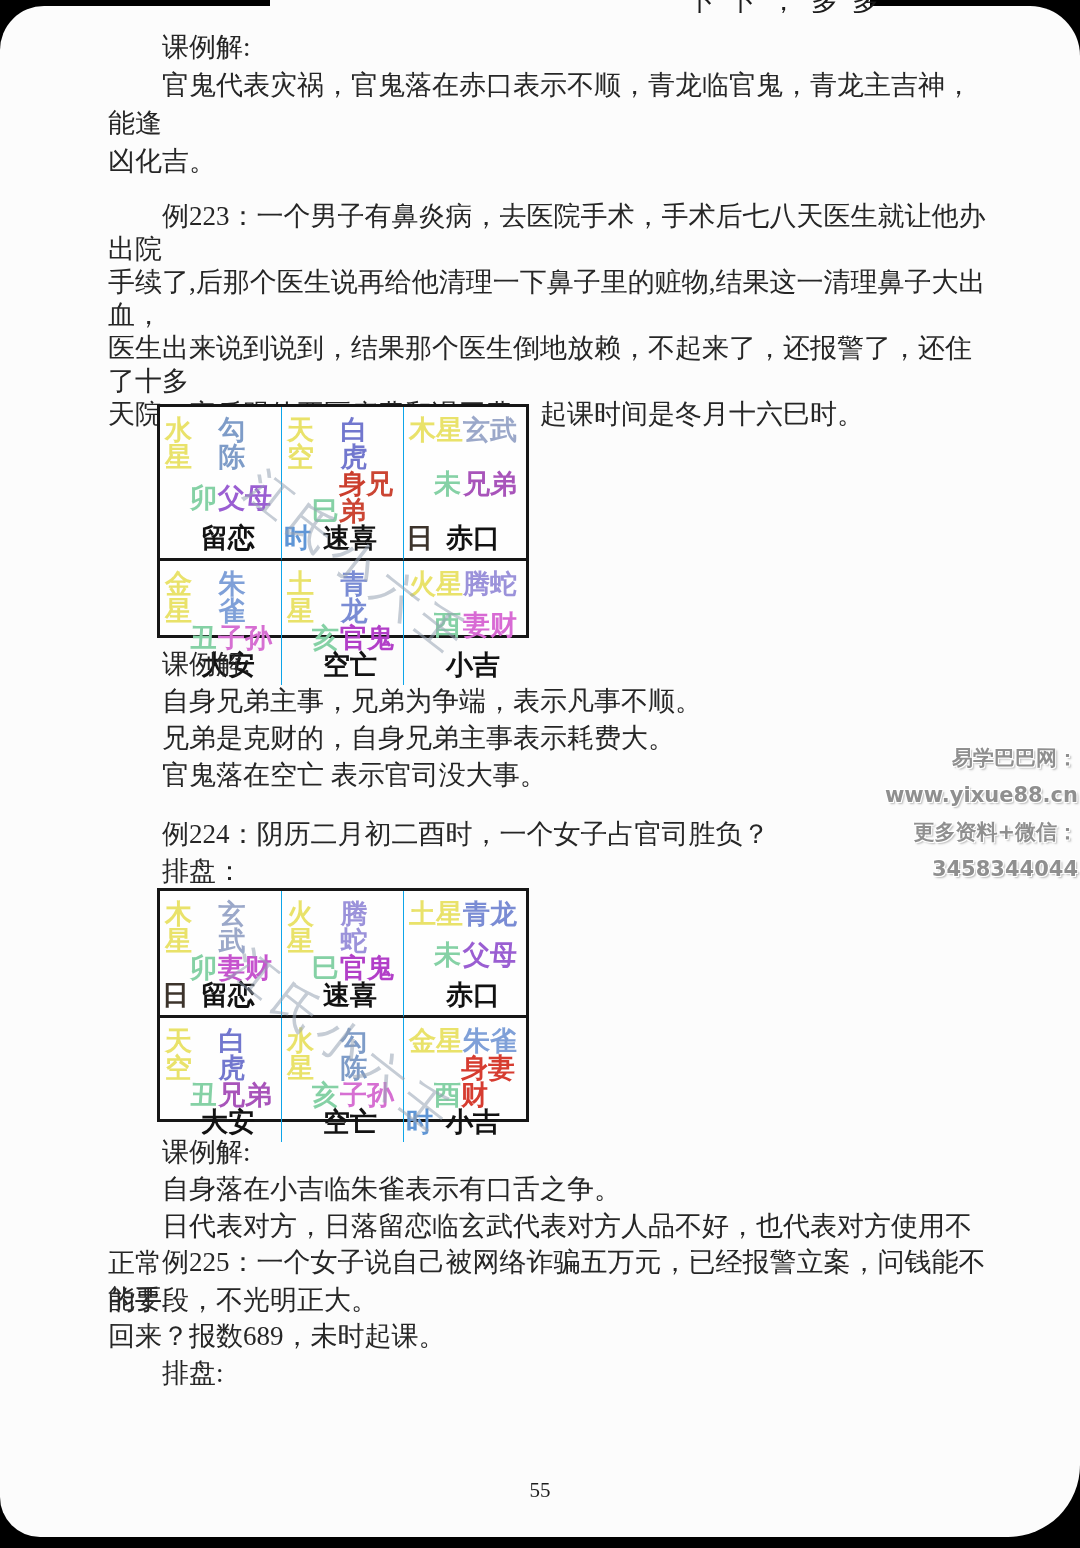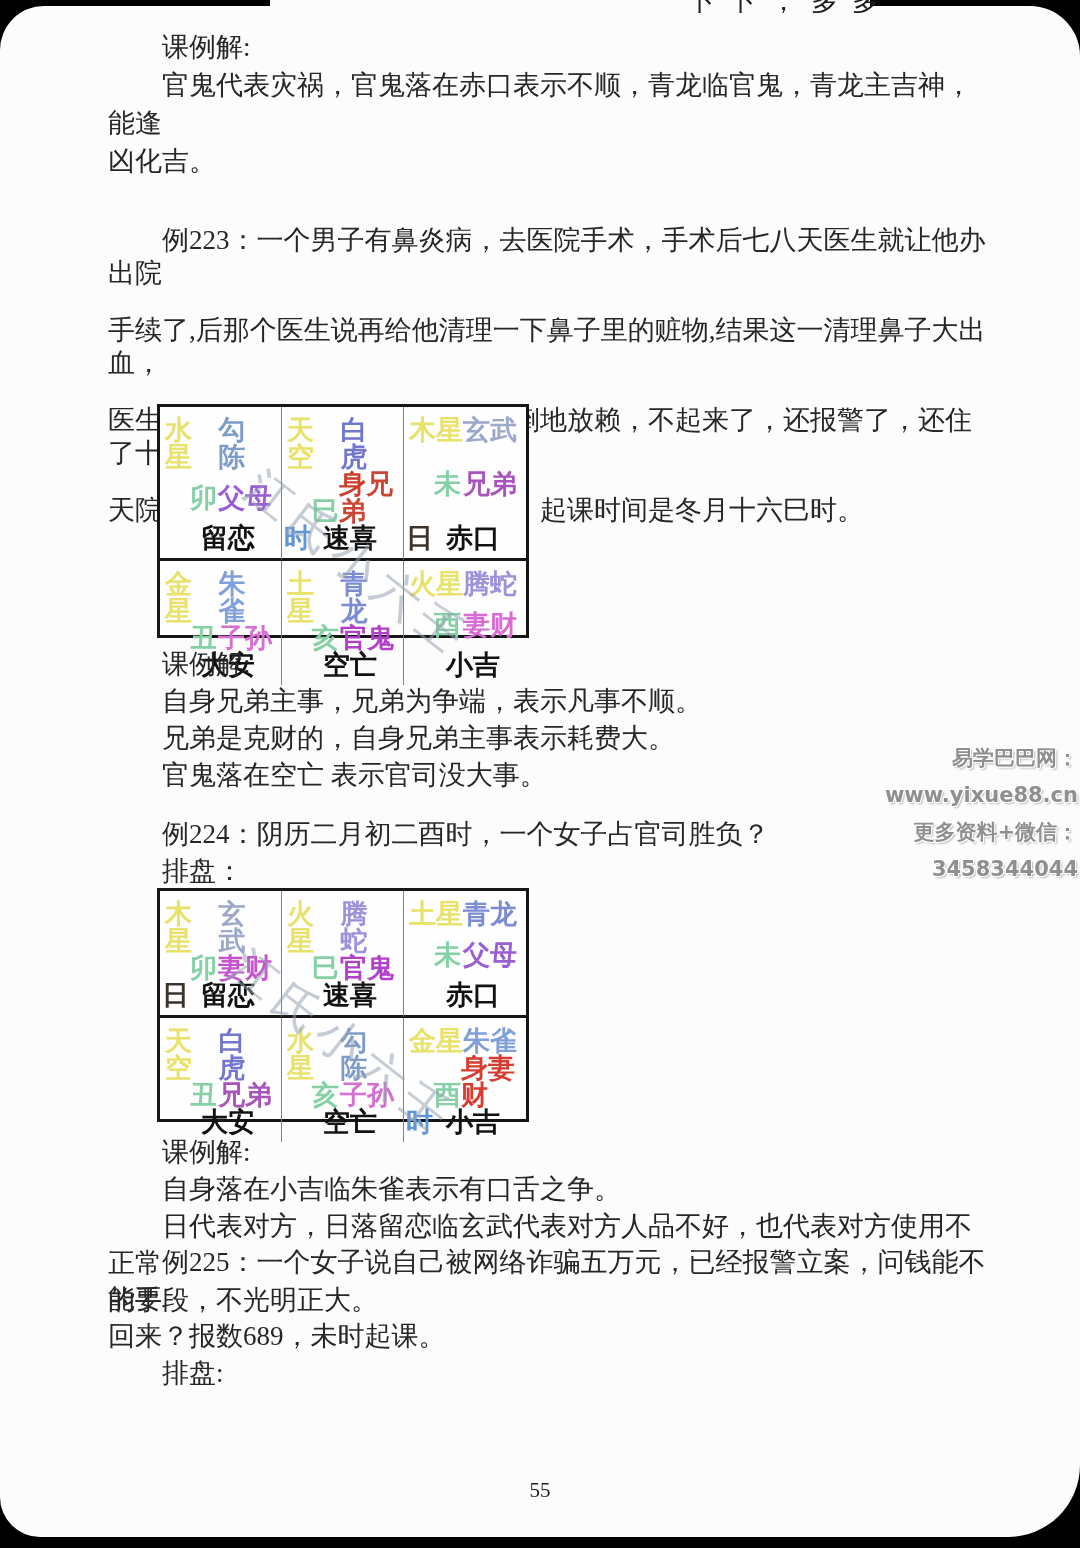--- a/index.html
+++ b/index.html
@@ -7,21 +7,21 @@
          font-family:"Liberation Serif","DejaVu Serif",serif;}
   .page{position:absolute;left:0;top:6px;right:0;bottom:11px;background:#fcfcfc;
         border-radius:44px 50px 72px 40px;}
   .top-bleed{position:absolute;left:270px;top:0;width:600px;height:10px;background:#fcfcfc;}
   .top-frag{position:absolute;left:688px;top:0;width:220px;height:13px;overflow:hidden;
             color:#1c1c1c;font-size:27px;letter-spacing:14px;}
   .top-frag .inner{display:block;margin-top:-17px;white-space:nowrap;}
 
   .text-block{position:absolute;left:108px;width:890px;color:#262626;font-size:27px;}
   .lh38 .tline{line-height:38px;}
-  .lh33 .tline{line-height:33px;margin-top:24px;}
+  .lh33 .tline{line-height:33px;}
   .lh37 .tline{line-height:37px;}
   .tline{white-space:pre-wrap;}
 
   .ltable{position:absolute;left:157px;width:366px;height:228px;border:3px solid #161616;
           background:#fefefe;font-family:"DejaVu Sans","Liberation Sans",sans-serif;}
   .grid{display:grid;width:100%;height:100%;grid-template-columns:repeat(3,1fr);
         grid-template-rows:repeat(2,1fr);}
   .cell{border-right:1px solid #0ea5e9;border-bottom:3px solid #161616;box-sizing:border-box;
         display:flex;flex-direction:column;justify-content:space-between;
         padding:9px 0 7px;font-size:27px;font-weight:bold;}

